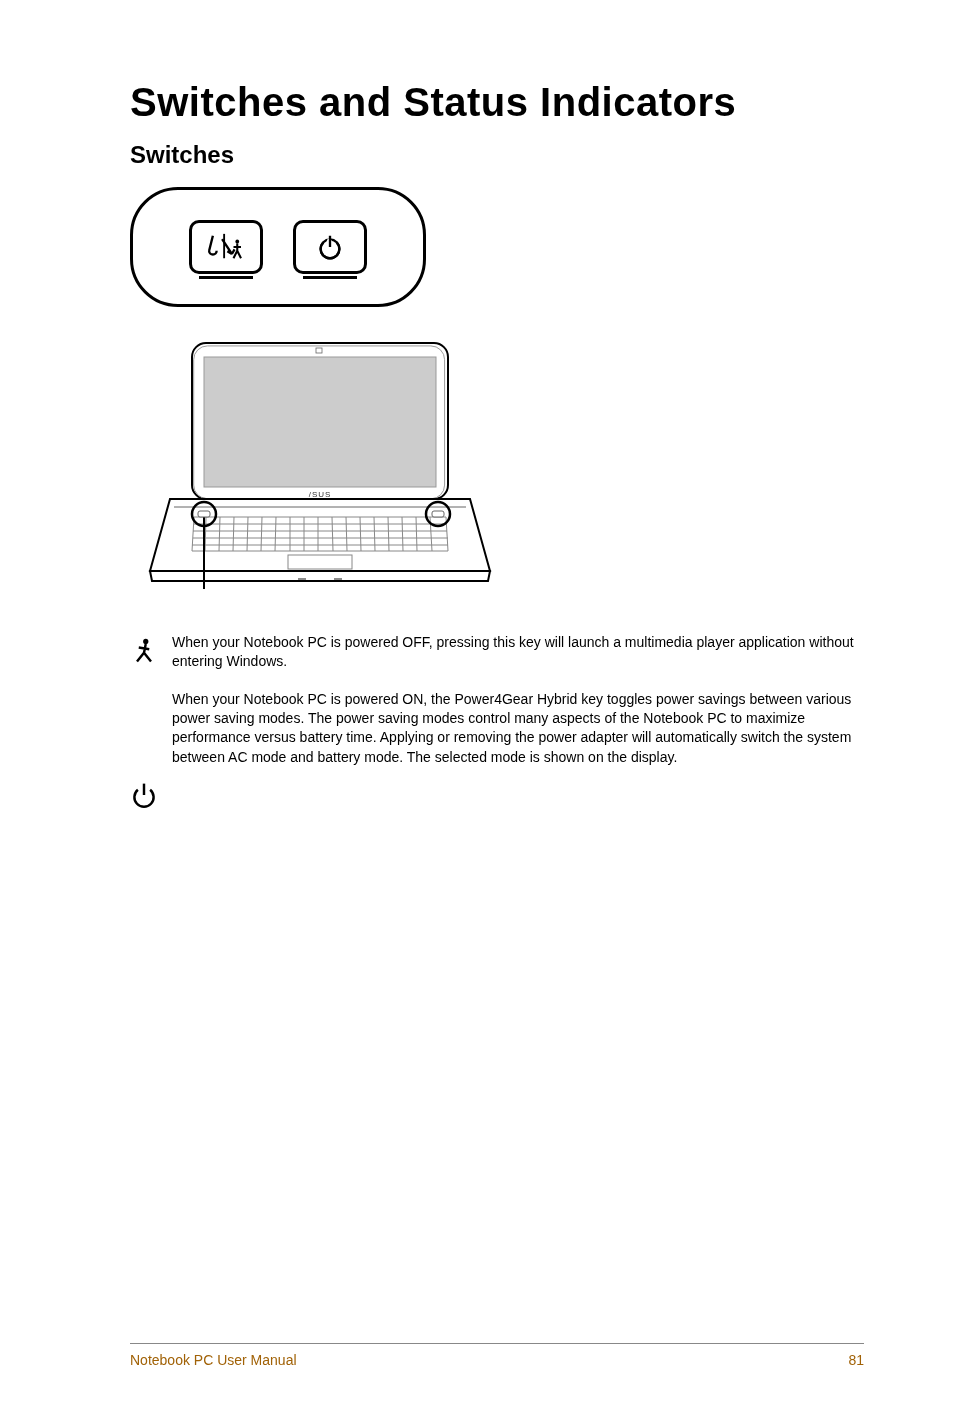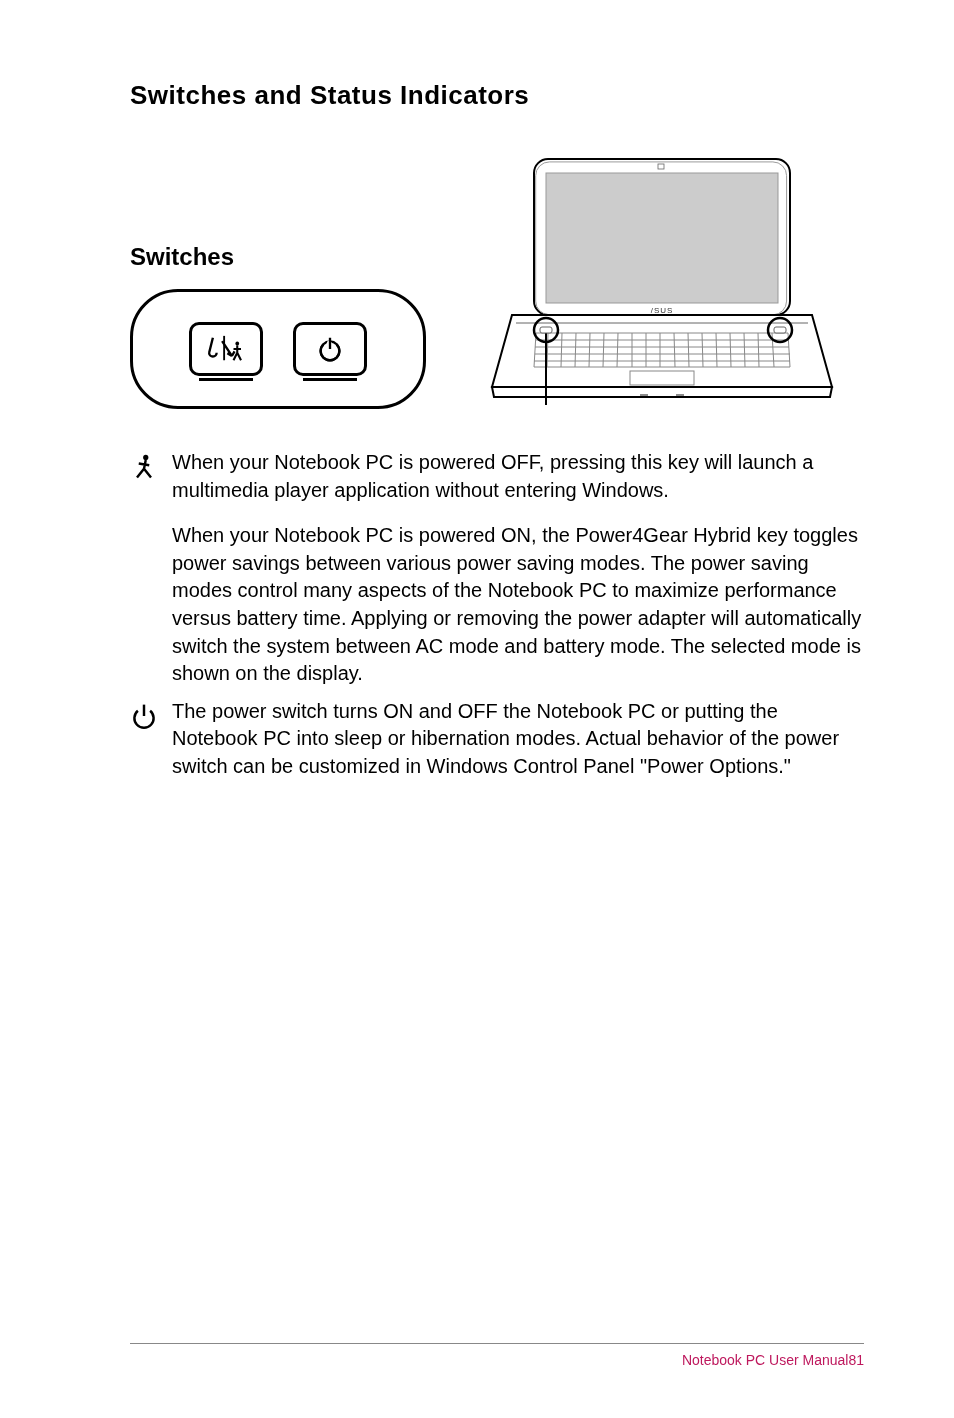--- a/index.html
+++ b/index.html
@@ -10,30 +10,31 @@
     body {
       width: 954px;
       height: 1418px;
       background: #fff;
       font-family: "Segoe UI", Arial, sans-serif;
       color: #000;
       padding: 80px 90px 50px 130px;
       position: relative;
     }
     .page-title {
-      font-size: 26px;
+      font-size: 40px;
       font-weight: 900;
-      margin-bottom: 44px;
+      margin-bottom: 16px;
       letter-spacing: 0.5px;
     }
     .top-row {
       display: flex;
       gap: 32px;
-      align-items: flex-end;
+      align-items: flex-start;
       margin-bottom: 40px;
+      flex-direction: column;
     }
     .left-col {
       flex: 0 0 auto;
       width: 310px;
     }
     .section-heading {
       font-size: 24px;
       font-weight: 700;
       margin-bottom: 18px;
     }
@@ -92,38 +93,38 @@
     }
     .text-col {
       flex: 1;
     }
     .sub-title {
       font-weight: 700;
       font-size: 19px;
       margin-bottom: 6px;
     }
     .para {
-      font-size: 20px;
+      font-size: 14px;
       line-height: 1.38;
       margin-bottom: 10px;
     }
     .indent-block {
       padding-left: 42px;
     }
     .footer {
       position: absolute;
       bottom: 50px;
       left: 130px;
       right: 90px;
       border-top: 1px solid #888;
       padding-top: 8px;
       display: flex;
-      justify-content: flex-end;
+      justify-content: space-between;
       font-size: 14px;
-      color: #be185d;
+      color: #a16207;
     }
     .small-icon {
       width: 28px;
       height: 28px;
     }
   </style>
 </head>
 <body>
 
 <h1 class="page-title">Switches and Status Indicators</h1>
@@ -230,21 +231,20 @@
   </div>
 
   <div class="subsection">
     <div class="icon-col">
       <svg class="small-icon" viewBox="0 0 32 32">
         <path d="M9 10 A11 11 0 1 0 23 10" stroke="#000" stroke-width="2.8" fill="none"></path>
         <line x1="16" y1="3" x2="16" y2="16" stroke="#000" stroke-width="2.8"></line>
       </svg>
     </div>
     <div class="text-col">
-      <p class="para">The power switch turns ON and OFF the Notebook PC or putting the Notebook PC into sleep or hibernation modes. Actual behavior of the power switch can be customized in Windows Control Panel "Power Options."</p>
     </div>
   </div>
 
 </div>
 
 <div class="footer">
   <span>Notebook PC User Manual</span>
   <span>81</span>
 </div>
 

